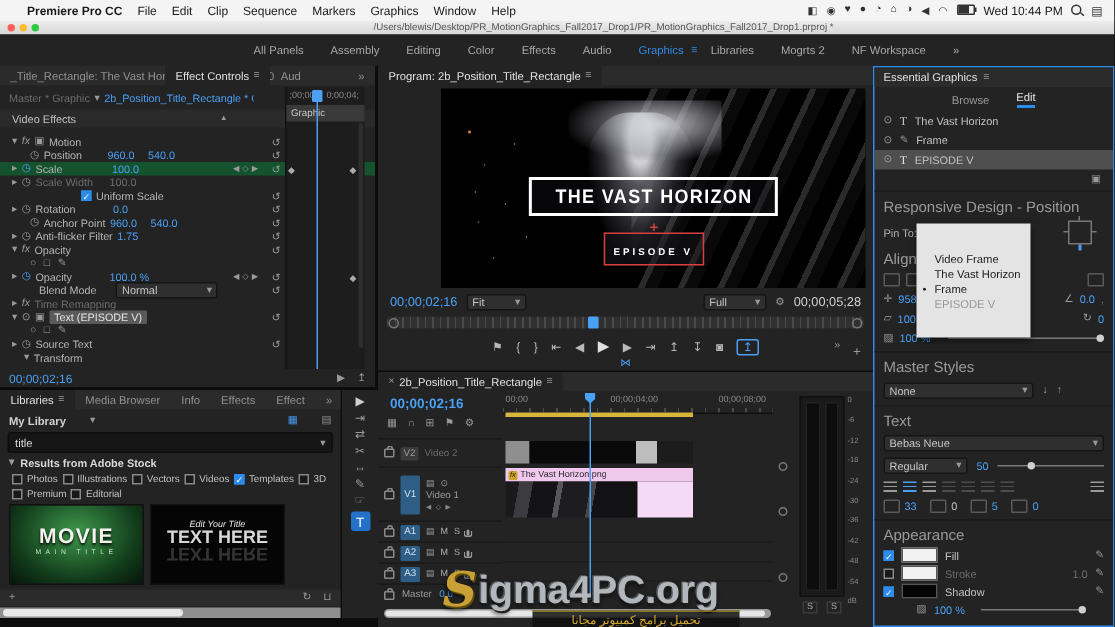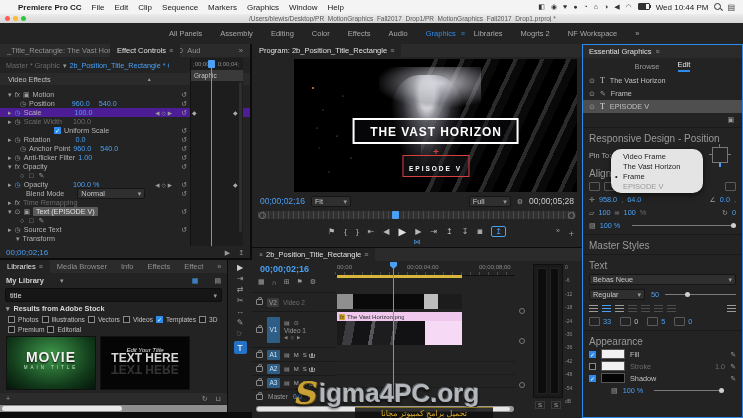--- a/index.html
+++ b/index.html
@@ -55,21 +55,21 @@
   .pin{width:14px;height:14px;border:1px solid #777;position:relative}
   .pin i{position:absolute;background:#777}
   .pin .pt{left:6px;top:-4px;width:1px;height:3px}
   .pin .pl{left:-4px;top:6px;width:3px;height:1px}
   .pin .pr{right:-4px;top:6px;width:3px;height:1px}
   .pin .pb{left:6px;bottom:-5px;width:2px;height:4px;background:#49a0f5}
   .eg-sec{font-size:10px;color:#9a9a9a;padding:3px 6px 1px}
   .eg-div{height:1px;background:#1a1a1a;margin:2px 0}
   .layer{height:13px;display:flex;align-items:center;gap:5px;font-size:7.3px;color:#c0c0c0;padding:0 6px}
   .layer.sel2{background:#4f4f4f}
-  .popup{position:absolute;left:28px;top:104px;width:92px;background:#e4e4e4;border-radius:10px;box-shadow:0 2px 6px rgba(0,0,0,.6);z-index:20;padding:2px 0}
+  .popup{position:absolute;left:28px;top:104px;width:76px;background:#e4e4e4;border-radius:0;box-shadow:0 2px 6px rgba(0,0,0,.6);z-index:20;padding:18px 0}
   .popup div{height:10px;display:flex;align-items:center;font-size:7.5px;color:#1c1c1c;padding:0 4px 0 12px;position:relative}
   .popup .dis{color:#999}
   .popup .bul{position:absolute;left:4px}
   .thumb{width:88px;height:52px;position:relative;overflow:hidden;border:1px solid #111}
   .spark{position:absolute;width:2px;height:2px;border-radius:50%;background:#d98a3c;
     box-shadow:10px 22px 0 -0.5px #c97a2f,24px 48px 0 -0.5px #e0a24d,6px 60px 0 -0.5px #b86a28,30px 8px 0 -0.5px #d98a3c,16px 84px 0 -0.5px #c97a2f,38px 70px 0 -0.5px #e0a24d,4px 40px 0 -0.5px #d98a3c}
   .wm{position:absolute;left:295px;top:376px;width:400px;height:42px;z-index:60;pointer-events:none}
   .wmtext{font-size:26px;font-weight:bold;color:#b3b7bc;letter-spacing:0px;
     text-shadow:1px 1px 0 #1e1e1e,-1px -1px 0 #5c5f63,0 2px 3px rgba(0,0,0,.7)}
   .wms{font-family:"DejaVu Serif",serif;font-style:italic;font-weight:bold;font-size:32px;color:#c9a035;text-shadow:1px 1px 0 #5c4a10,0 2px 3px rgba(0,0,0,.8)}
@@ -158,21 +158,21 @@
       <span>Motion</span>
       <span class="rst">↺</span>
     </div>
     <div class="ecrow" style="padding-left:20px">
       <span class="ic">◷</span>
       <span>Position</span>
       <span class="bv" style="margin-left:14px">960.0</span>
       <span class="bv" style="margin-left:6px">540.0</span>
       <span class="rst">↺</span>
     </div>
-    <div class="ecrow" style="background:#4c1d95">
+    <div class="ecrow" style="background:#14532d">
       <span class="ic">▸</span>
       <span class="ic" style="color:#49a0f5">◷</span>
       <span>Scale</span>
       <span class="bv" style="margin-left:30px">100.0</span>
       <span class="keynav">
         <span>◀</span>
         <span>◇</span>
         <span>▶</span>
       </span>
       <span class="rst">↺</span>
@@ -199,21 +199,21 @@
       <span class="ic">◷</span>
       <span>Anchor Point</span>
       <span class="bv">960.0</span>
       <span class="bv" style="margin-left:6px">540.0</span>
       <span class="rst">↺</span>
     </div>
     <div class="ecrow">
       <span class="ic">▸</span>
       <span class="ic">◷</span>
       <span>Anti-flicker Filter</span>
-      <span class="bv">1.00</span>
+      <span class="bv">1.75</span>
       <span class="rst">↺</span>
     </div>
     <div class="ecrow">
       <span class="ic">▾</span>
       <span class="ic" style="font-style:italic">fx</span>
       <span>Opacity</span>
       <span class="rst">↺</span>
     </div>
     <div class="ecrow" style="padding-left:20px;gap:5px">
       <span class="ic">○</span>
@@ -641,20 +641,28 @@
   </div>
   <div class="fxr" style="height:13px;padding:0 6px;gap:4px;font-size:7.3px">
     <span class="ic">▨</span>
     <span class="bv">100 %</span>
     <span class="slider" style="flex:1;margin-left:8px">
         <span class="knob" style="right:0"></span>
       </span>
   </div>
   <div class="eg-div"></div>
   <div class="eg-sec">Master Styles</div>
+  <div class="fxr" style="height:16px;padding:0 6px;gap:6px">
+    <span class="sel" style="width:100px">
+      <span>None</span>
+      <span class="ic">▾</span>
+    </span>
+    <span class="ic">↓</span>
+    <span class="ic">↑</span>
+  </div>
   <div class="eg-div"></div>
   <div class="eg-sec">Text</div>
   <div class="fxr" style="height:15px;padding:0 6px">
     <span class="sel" style="width:100%">
       <span>Bebas Neue</span>
       <span class="ic">▾</span>
     </span>
   </div>
   <div class="fxr" style="height:15px;padding:0 6px;gap:6px">
     <span class="sel" style="width:56px">

